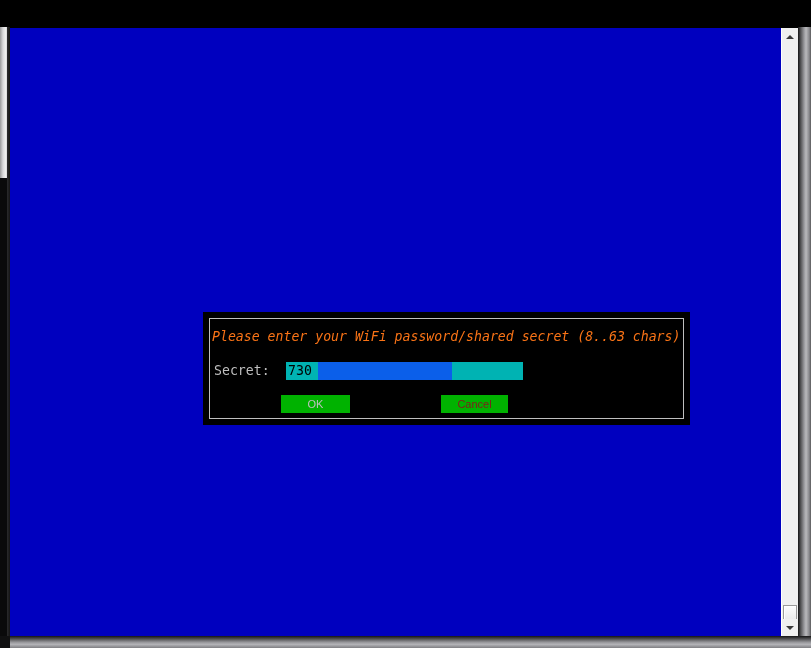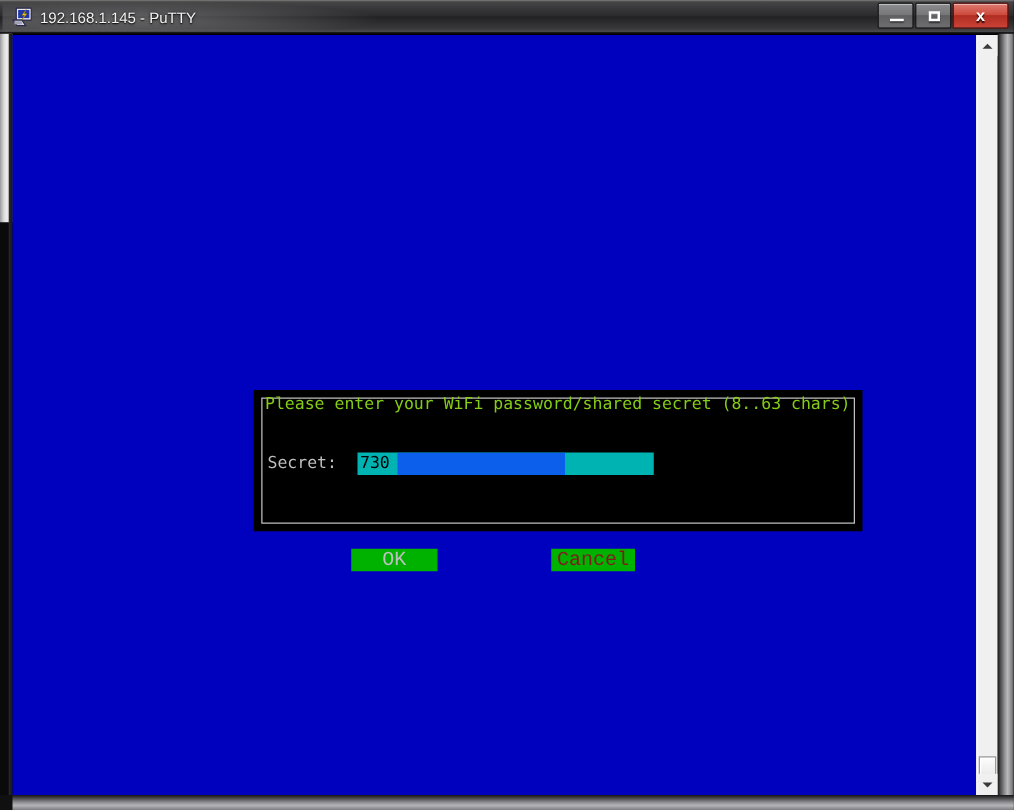--- a/index.html
+++ b/index.html
@@ -257,22 +257,23 @@
     font-family: "DejaVu Sans Mono", monospace;
     font-size: 13.2px;
     letter-spacing: 0px;
     color: #bfbfbf;
     white-space: pre;
     line-height: 16px;
   }
 
   #dlg-prompt {
     left: 202px;
-    top: 288px;
-    color: #84cc16;
+    top: 301px;
+    color: #f97316;
+    font-style: italic;
   }
   #dlg-label {
     left: 204px;
     top: 335px;
     color: #bfbfbf;
   }
 
   
   #dlg-input {
     position: absolute;
@@ -302,70 +303,44 @@
   }
 
   
   .dlg-btn {
     position: absolute;
     height: 18px;
     background: #00b200;
     display: flex;
     align-items: center;
     justify-content: center;
-    font-family: Liberation Mono, monospace;
-    font-size: 16px;
+    font-family: Liberation Sans, sans-serif;
+    font-size: 11px;
     line-height: 18px;
     white-space: pre;
     box-sizing: border-box;
-    margin-top: 44px;
   }
   #btn-ok {
     left: 271px;
     top: 367px;
     width: 69px;
     color: #bfbfbf;
   }
   #btn-cancel {
     left: 431px;
     top: 367px;
     width: 67px;
     color: #7f1d1d;
   }
 </style>
 </head>
 <body>
 
 <div id="window">
 
-  <div id="titlebar">
-    <div class="title-gloss"></div>
-
-    <svg id="app-icon" viewBox="0 0 20 20">
-      <rect x="5" y="2.5" width="12" height="9.5" rx="0.5" fill="#e8e8ec" stroke="#2b2b4f" stroke-width="1"></rect>
-      <rect x="6.5" y="4" width="9" height="6.5" fill="#2238a8"></rect>
-      <path d="M13 3.5 L9.5 8.2 L11.6 8.2 L9.4 12 L13.6 7 L11.4 7 Z" fill="#ffd21e" stroke="#8a6a00" stroke-width="0.4"></path>
-      <path d="M2.5 12 L9.5 12 L12.5 16.5 L5.5 16.5 Z" fill="#d8d8dc" stroke="#2b2b4f" stroke-width="1"></path>
-      <rect x="3.5" y="13" width="6" height="2.5" fill="#9fa0b4"></rect>
-    </svg>
-
-    <div id="title-text">192.168.1.145 - PuTTY</div>
-
-    <div class="win-btns">
-      <div class="win-btn">
-        <span class="min-glyph"></span>
-      </div>
-      <div class="win-btn">
-        <span class="max-glyph"></span>
-      </div>
-      <div class="win-btn close">
-        <span class="win-glyph close-glyph">x</span>
-      </div>
-    </div>
-  </div>
 
   <div id="frame-left-light"></div>
   <div id="frame-left-dark"></div>
   <div id="frame-left-inner"></div>
   <div id="frame-right"></div>
   <div id="frame-bottom"></div>
   <div id="frame-bottom-left"></div>
 
   <div id="terminal">
 

